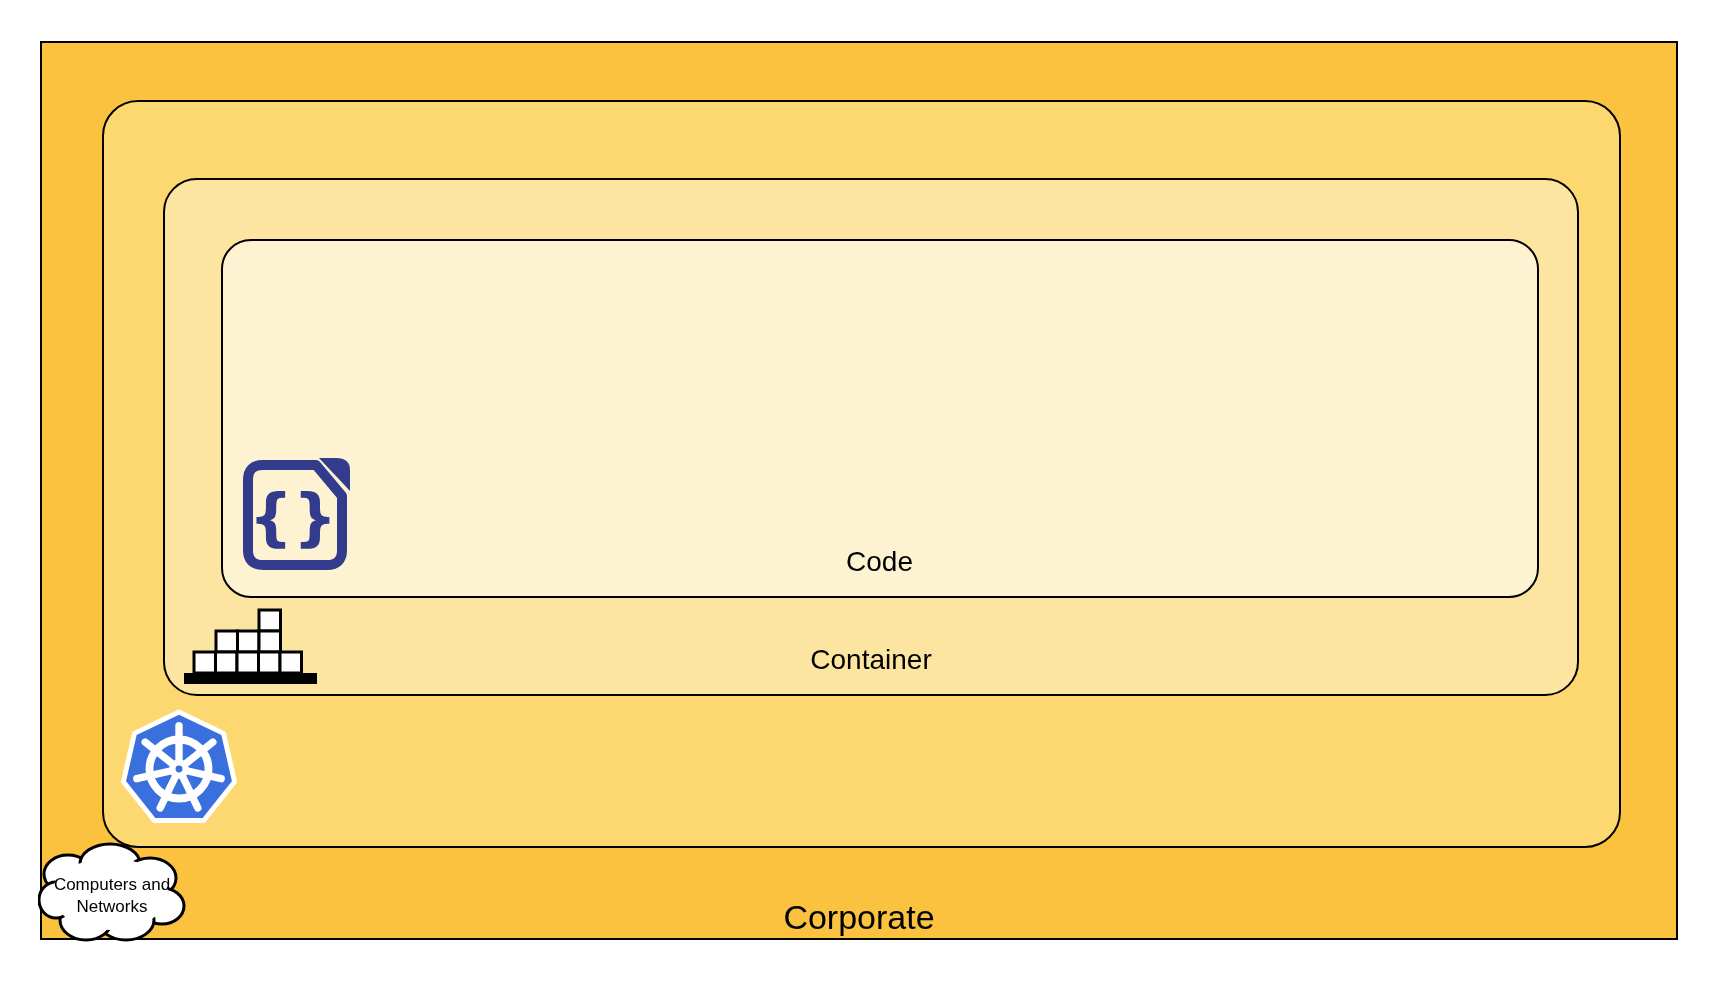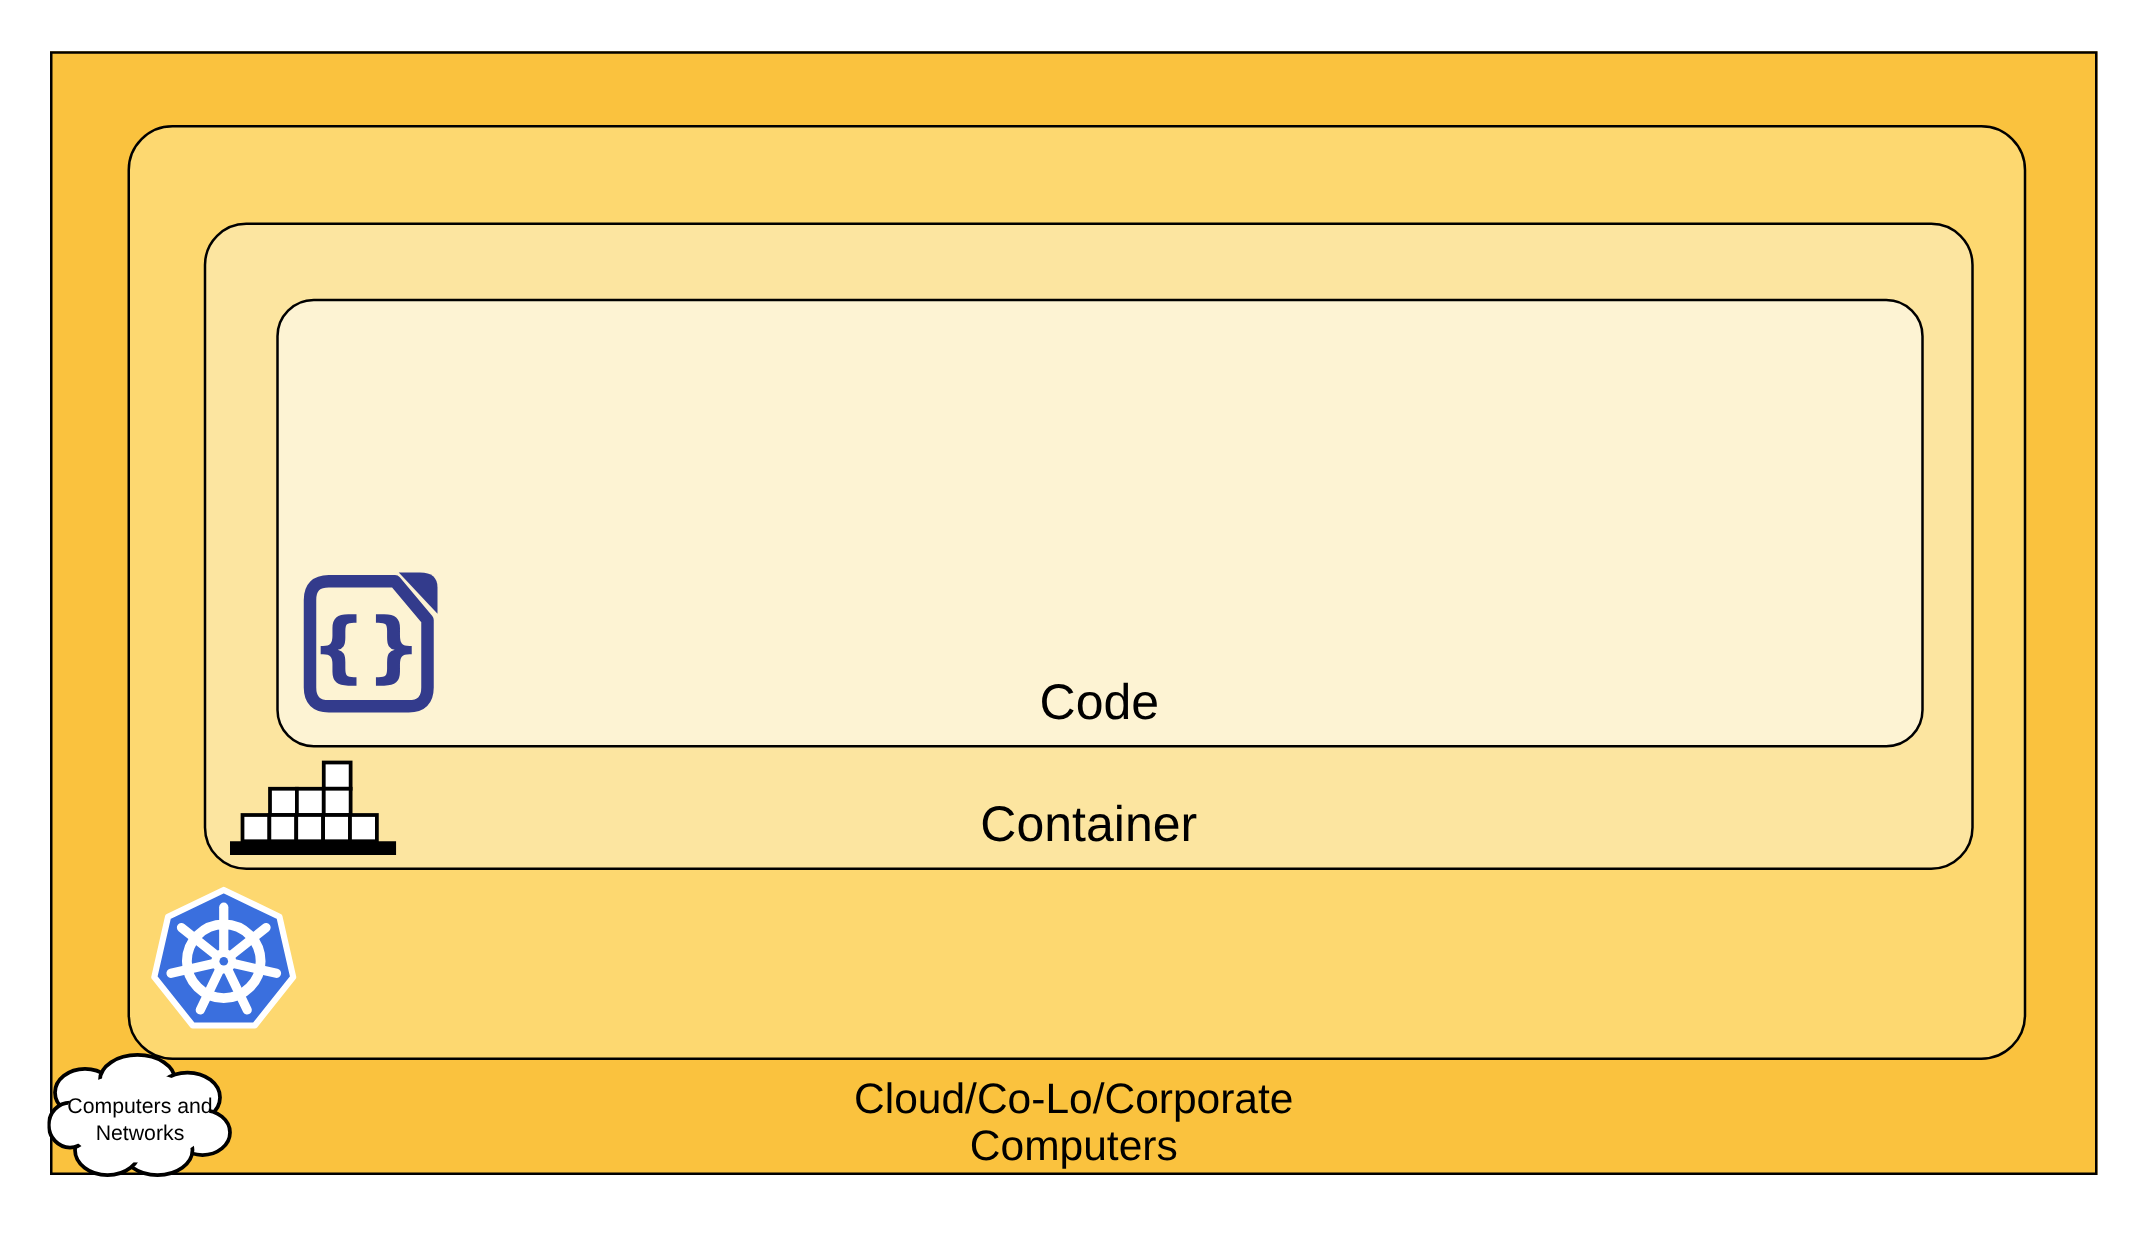--- a/index.html
+++ b/index.html
@@ -37,21 +37,21 @@
   }
   .box-code {
     left: 55.5px; top: 58.5px;
     width: 1318px; height: 359px;
     border-radius: 30px;
   }
   .ring-label {
     position: absolute;
     left: 0; right: 0;
     text-align: center;
-    font-size: 40px;
+    font-size: 28px;
     line-height: 44px;
     color: #000000;
     white-space: nowrap;
   }
   .label-code      { bottom: 12px; }
   .label-container { bottom: 12px; }
   .label-cluster   { bottom: 10px; }
   .label-datacenter {
     position: absolute;
     left: 0; right: 0;
@@ -147,22 +147,21 @@
           <line class="wheel-spoke" x1="60" y1="65" x2="17.1" y2="74.8"></line>
           <line class="wheel-spoke" x1="60" y1="65" x2="25.6" y2="37.6"></line>
           <circle class="wheel-hub" cx="60" cy="65" r="10"></circle>
           <circle cx="60" cy="65" r="3.5" fill="#3A6FDE"></circle>
         </g>
       </svg>
 
     </div>
 
     <div class="label-datacenter">
-      <div>Cloud/Co-Lo/Corporate</div>
-      <div>Computers</div>
+      <div>Corporate</div>
     </div>
   </div>
 
   <svg class="icon icon-cloud" width="150" height="104" viewBox="0 0 150 104">
     <g>
       <ellipse class="cloud-bump" cx="30" cy="34" rx="24" ry="19" fill="#FFFFFF"></ellipse>
       <ellipse class="cloud-bump" cx="72" cy="24" rx="30" ry="20" fill="#FFFFFF"></ellipse>
       <ellipse class="cloud-bump" cx="112" cy="38" rx="26" ry="20" fill="#FFFFFF"></ellipse>
       <ellipse class="cloud-bump" cx="124" cy="66" rx="22" ry="18" fill="#FFFFFF"></ellipse>
       <ellipse class="cloud-bump" cx="88" cy="80" rx="28" ry="20" fill="#FFFFFF"></ellipse>

